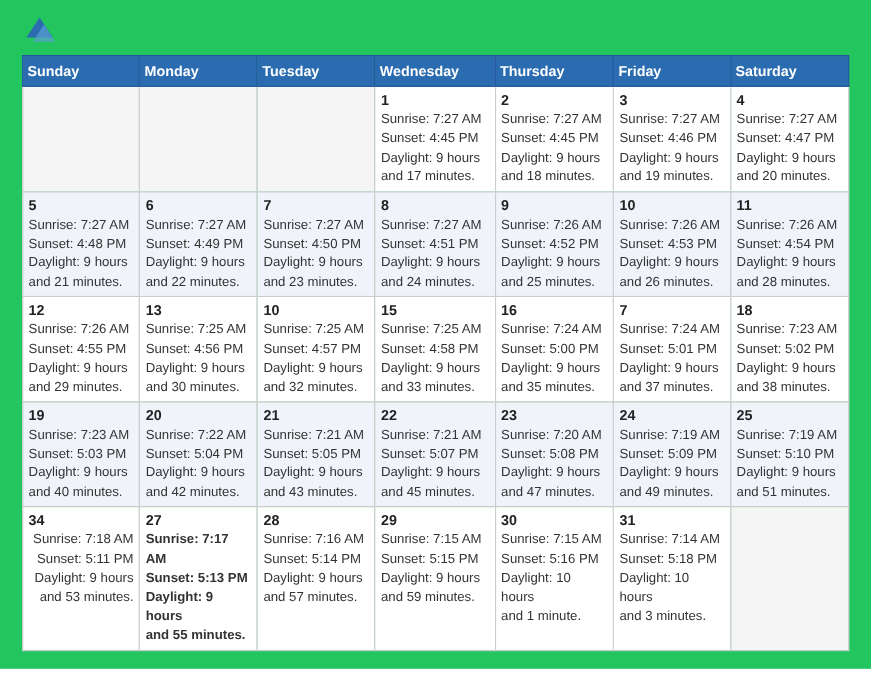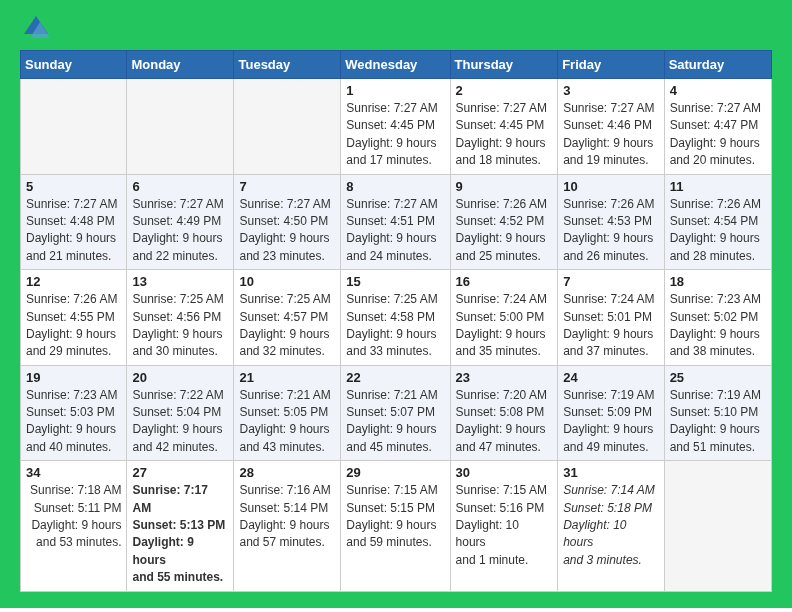--- a/index.html
+++ b/index.html
@@ -350,21 +350,21 @@
           </td>
           <td>
             <div class="day-num">30</div>
             <div class="day-info" style="white-space: pre-line;">Sunrise: 7:15 AM
 Sunset: 5:16 PM
 Daylight: 10 hours
 and 1 minute.</div>
           </td>
           <td>
             <div class="day-num">31</div>
-            <div class="day-info" style="white-space: pre-line; font-style: italic;">Sunrise: 7:14 AM
+            <div class="day-info" style="white-space: pre-line;">Sunrise: 7:14 AM
 Sunset: 5:18 PM
 Daylight: 10 hours
 and 3 minutes.</div>
           </td>
           <td class="empty"></td>
         </tr>
       </tbody>
   </table>
 </div>
 

